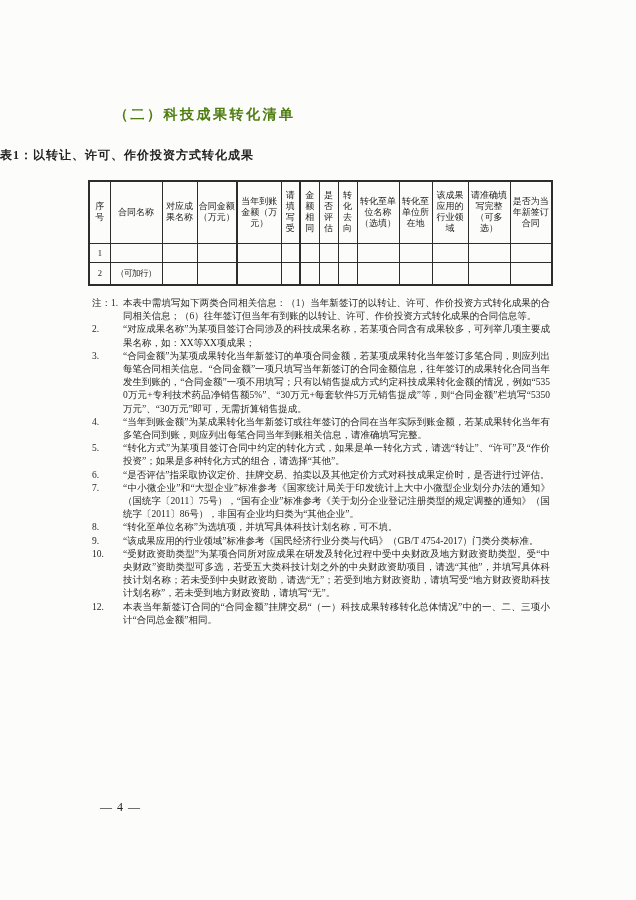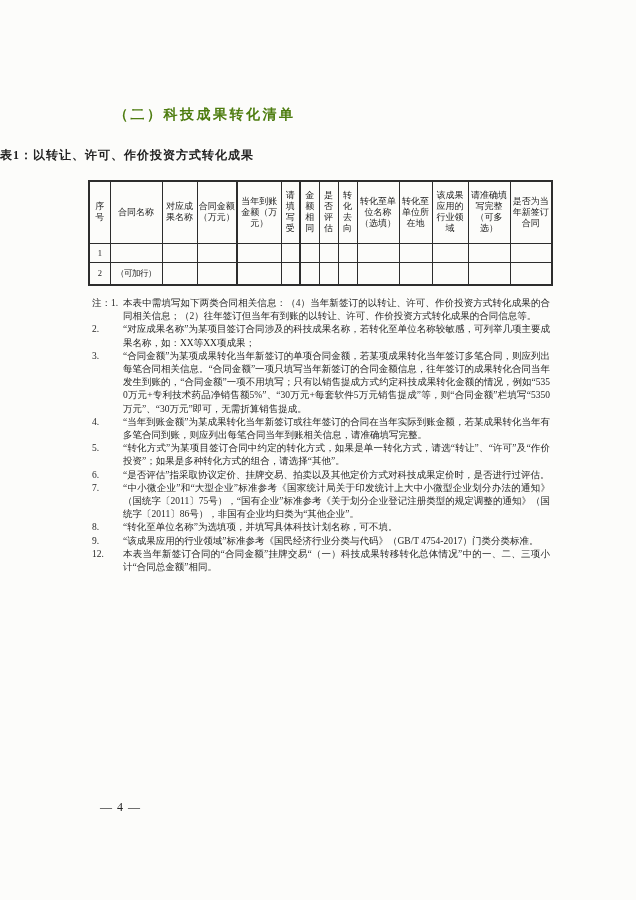--- a/index.html
+++ b/index.html
@@ -117,25 +117,25 @@
           <td></td>
           <td></td>
         </tr>
       </tbody>
   </table>
 
   <div class="notes">
     <div>
         <div class="note">
           <span class="note-no">注：1.</span>
-          <div class="note-text">本表中需填写如下两类合同相关信息：（4）当年新签订的以转让、许可、作价投资方式转化成果的合同相关信息；（2）往年签订但当年有到账的以转让、许可、作价投资方式转化成果的合同信息等。</div>
+          <div class="note-text">本表中需填写如下两类合同相关信息：（1）当年新签订的以转让、许可、作价投资方式转化成果的合同相关信息；（6）往年签订但当年有到账的以转让、许可、作价投资方式转化成果的合同信息等。</div>
         </div>
         <div class="note">
           <span class="note-no">2.</span>
-          <div class="note-text">“对应成果名称”为某项目签订合同涉及的科技成果名称，若转化至单位名称较敏感，可列举几项主要成果名称，如：XX等XX项成果；</div>
+          <div class="note-text">“对应成果名称”为某项目签订合同涉及的科技成果名称，若某项合同含有成果较多，可列举几项主要成果名称，如：XX等XX项成果；</div>
         </div>
         <div class="note">
           <span class="note-no">3.</span>
           <div class="note-text">“合同金额”为某项成果转化当年新签订的单项合同金额，若某项成果转化当年签订多笔合同，则应列出每笔合同相关信息。“合同金额”一项只填写当年新签订的合同金额信息，往年签订的成果转化合同当年发生到账的，“合同金额”一项不用填写；只有以销售提成方式约定科技成果转化金额的情况，例如“5350万元+专利技术药品净销售额5%”、“30万元+每套软件5万元销售提成”等，则“合同金额”栏填写“5350万元”、“30万元”即可，无需折算销售提成。</div>
         </div>
         <div class="note">
           <span class="note-no">4.</span>
           <div class="note-text">“当年到账金额”为某成果转化当年新签订或往年签订的合同在当年实际到账金额，若某成果转化当年有多笔合同到账，则应列出每笔合同当年到账相关信息，请准确填写完整。</div>
         </div>
         <div class="note">
@@ -152,20 +152,24 @@
         </div>
         <div class="note">
           <span class="note-no">8.</span>
           <div class="note-text">“转化至单位名称”为选填项，并填写具体科技计划名称，可不填。</div>
         </div>
         <div class="note">
           <span class="note-no">9.</span>
           <div class="note-text">“该成果应用的行业领域”标准参考《国民经济行业分类与代码》（GB/T 4754-2017）门类分类标准。</div>
         </div>
         <div class="note">
+          <span class="note-no">10.</span>
+          <div class="note-text">“受财政资助类型”为某项合同所对应成果在研发及转化过程中受中央财政及地方财政资助类型。受“中央财政”资助类型可多选，若受五大类科技计划之外的中央财政资助项目，请选“其他”，并填写具体科技计划名称；若未受到中央财政资助，请选“无”；若受到地方财政资助，请填写受“地方财政资助科技计划名称”，若未受到地方财政资助，请填写“无”。</div>
+        </div>
+        <div class="note">
           <span class="note-no">12.</span>
           <div class="note-text">本表当年新签订合同的“合同金额”挂牌交易“（一）科技成果转移转化总体情况”中的一、二、三项小计“合同总金额”相同。</div>
         </div>
       </div>
   </div>
 
   <div class="page-number">— 4 —</div>
 
 </div>
 

